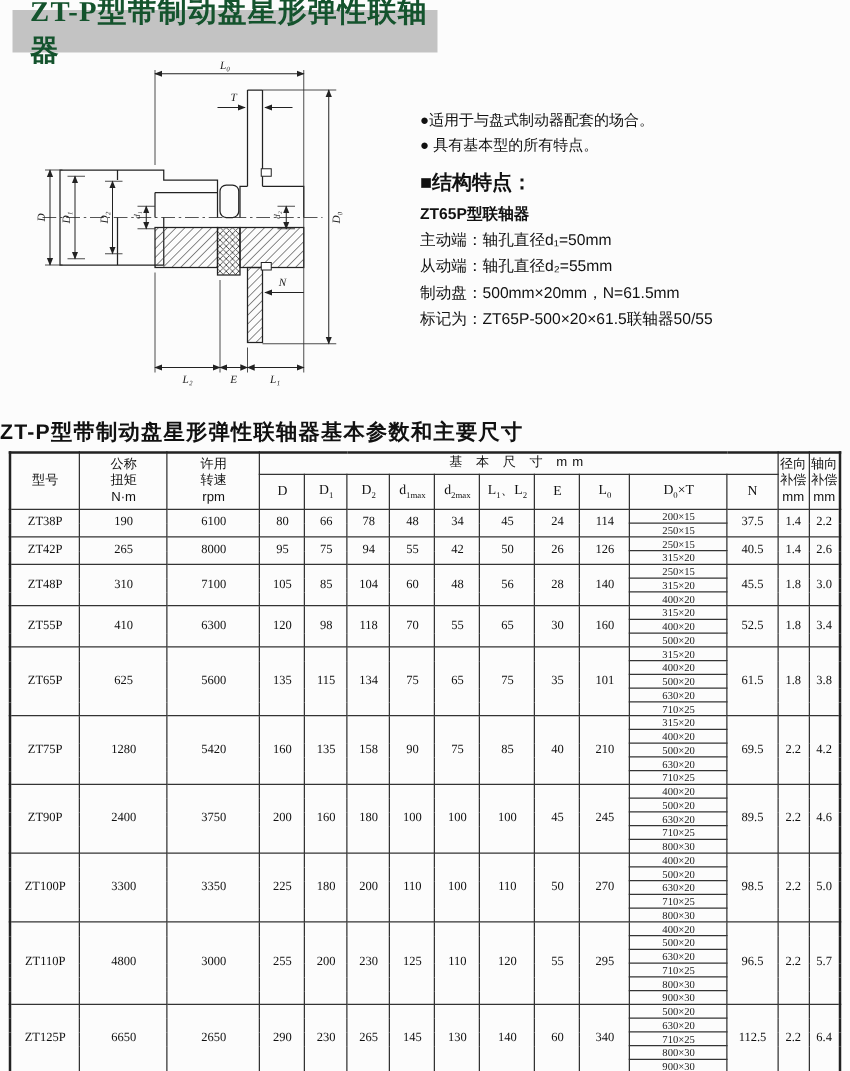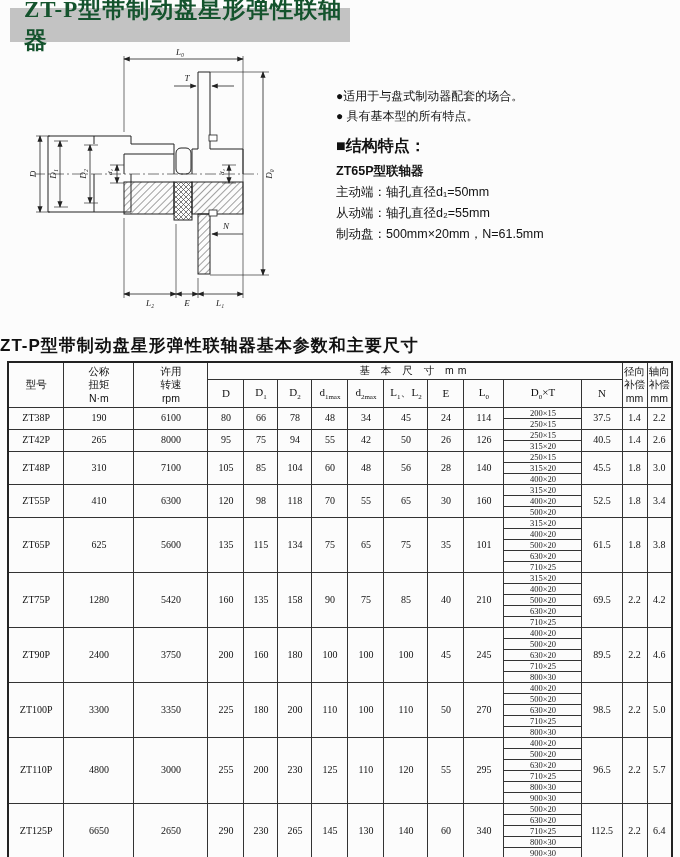--- a/index.html
+++ b/index.html
@@ -152,20 +152,21 @@
   </svg>
 
   <div class="info">
     <div class="bullet">●适用于与盘式制动器配套的场合。</div>
     <div class="bullet">● 具有基本型的所有特点。</div>
     <div class="info-heading">■结构特点：</div>
     <div class="mark-model">ZT65P型联轴器</div>
     <div class="mark-line">主动端：轴孔直径d₁=50mm</div>
     <div class="mark-line">从动端：轴孔直径d₂=55mm</div>
     <div class="mark-line">制动盘：500mm×20mm，N=61.5mm</div>
+    <div class="mark-line">标记为：ZT65P-500×20×61.5联轴器50/55</div>
   </div>
 </div>
 
 <div class="table-title">ZT-P型带制动盘星形弹性联轴器基本参数和主要尺寸</div>
 
 <table>
   <colgroup>
     <col style="width:56px">
       <col style="width:70px">
       <col style="width:74px">

